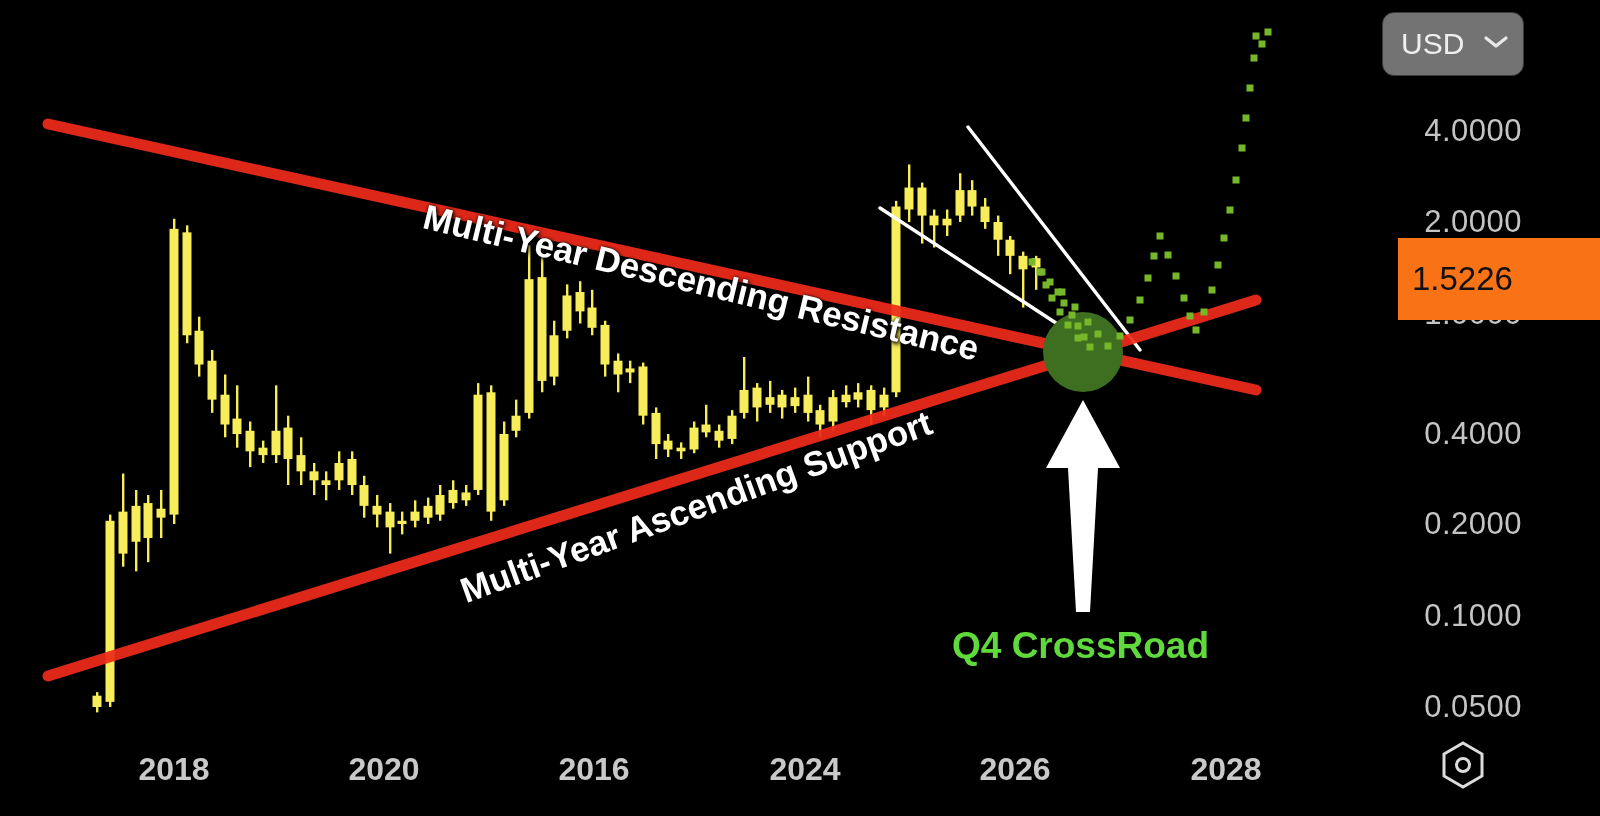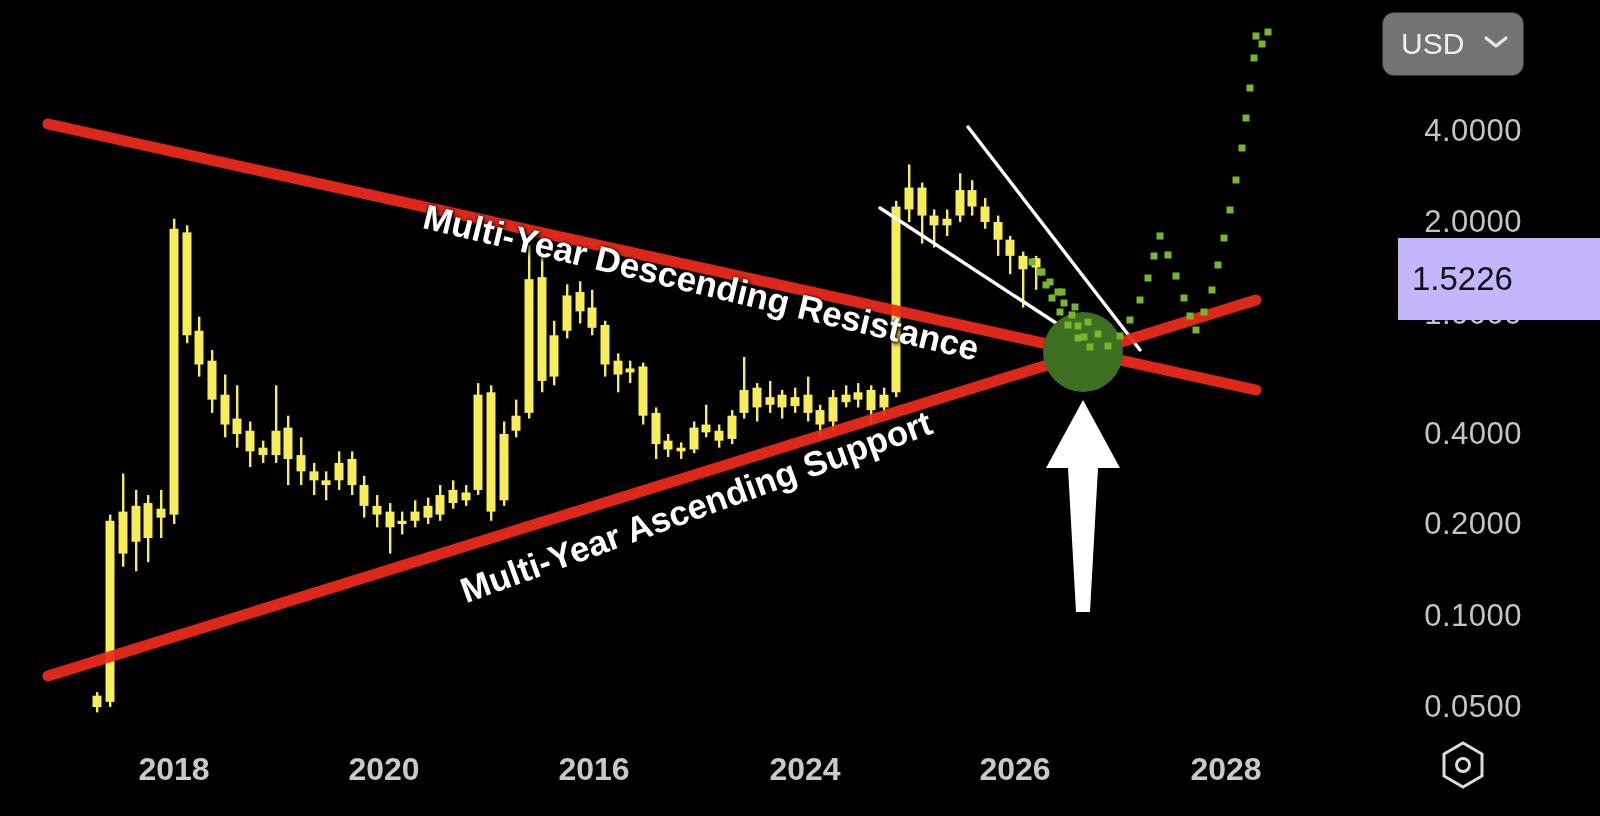--- a/index.html
+++ b/index.html
@@ -57,21 +57,21 @@
     color: #efefef;
     font-size: 30px;
     font-weight: 400;
   }
   #currency-select .chev { display:block; }
 
   #price-tag {
     position: absolute;
     left: 28px; top: 238px;
     width: 202px; height: 82px;
-    background: #c4b5fd;
+    background: #f97316;
     display: flex;
     flex-direction: column;
     justify-content: center;
     padding-left: 14px;
     box-sizing: border-box;
   }
   #price-tag .pt-price {
     color: #111;
     font-size: 33px;
     line-height: 38px;
@@ -342,20 +342,21 @@
         </g>
       <g id="arrow-layer">
         <path d="M1083,400 L1120,468 L1098,468 L1090,612 L1076,612 L1068,468 L1046,468 Z" fill="#ffffff"></path>
       </g>
     </svg>
 
     <div class="trend-note" id="note-resistance">Multi-Year Descending Resistance</div>
 
     <div class="trend-note" id="note-support">Multi-Year Ascending Support</div>
 
+    <div id="crossroad-label">Q4 CrossRoad</div>
 
     <div id="x-axis">
         <div class="x-label" style="left: 174px; margin-top: 44px;">2018</div>
         <div class="x-label" style="left: 384px; text-align: right;">2020</div>
         <div class="x-label" style="left: 594px;">2016</div>
         <div class="x-label" style="left: 805px;">2024</div>
         <div class="x-label" style="left: 1015px;">2026</div>
         <div class="x-label" style="left: 1226px;">2028</div>
       </div>
   </div>

